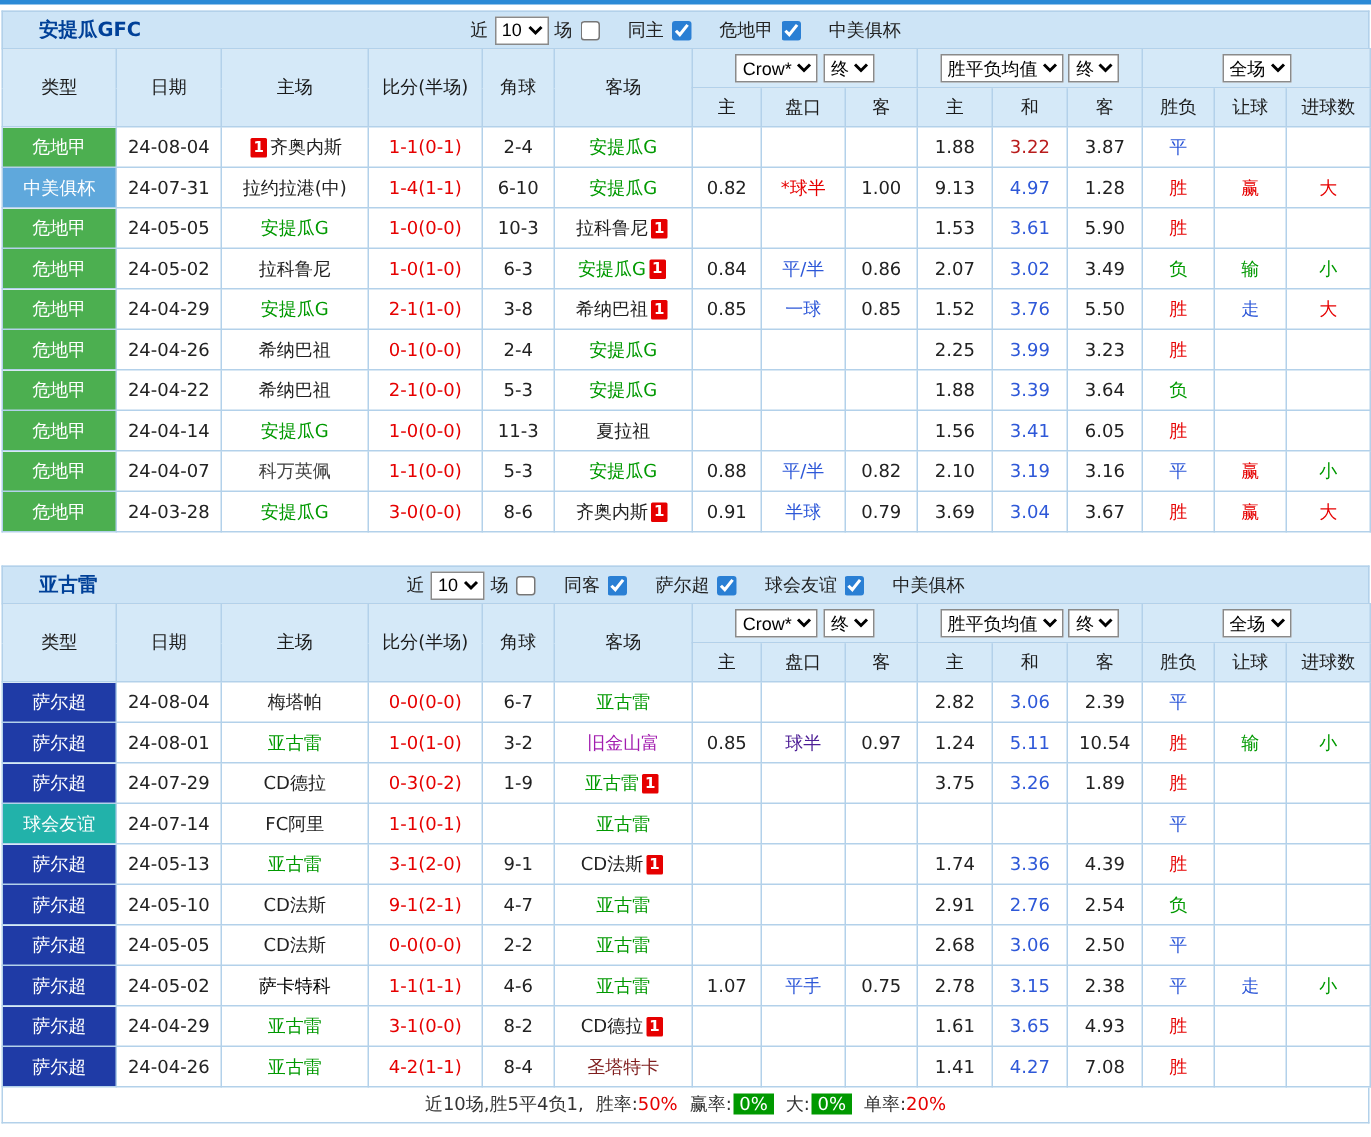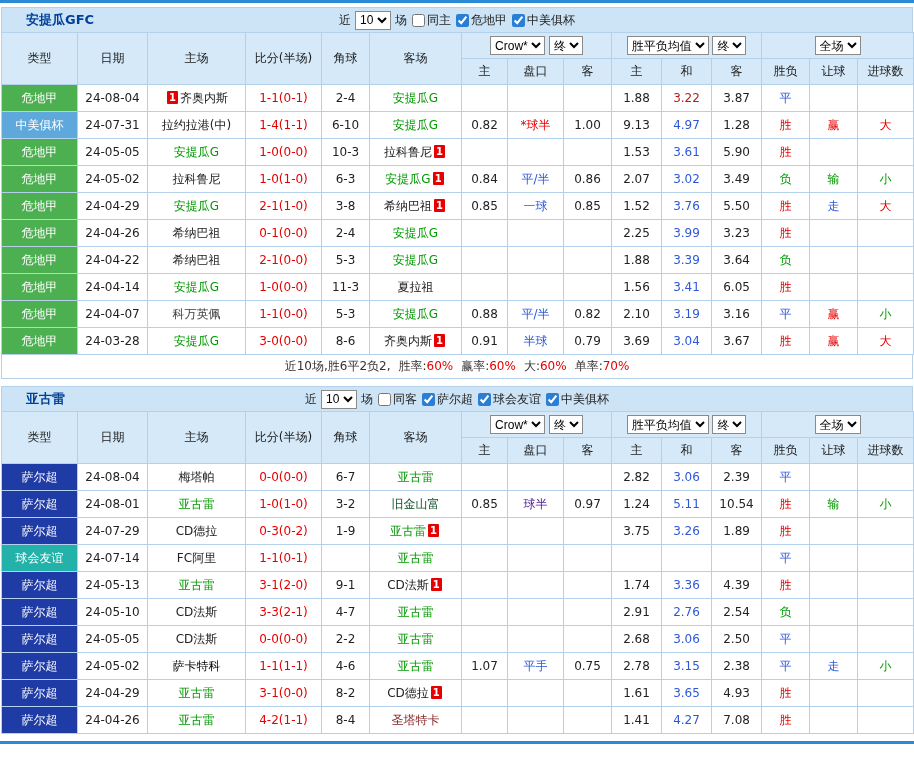--- a/index.html
+++ b/index.html
@@ -1,23 +1,23 @@
 <!DOCTYPE html>
 <html><head>
 <meta charset="utf-8">
 <style>
   *{box-sizing:border-box;margin:0;padding:0}
   html,body{background:#fff}
   body{width:914px;font-family:"DejaVu Sans","Liberation Sans",sans-serif;font-size:12px;color:#222}
   .page{width:914px;border-top:3px solid #2b8ad6;border-bottom:3px solid #2b8ad6;padding:4px 1px 0 1px}
-  .section{margin-bottom:7px}
+  .section{margin-bottom:22px}
   .team-bar{width:912px;height:25px;border:1px solid #b3d1ea;border-bottom:none;background:#cde4f6;position:relative;display:flex;align-items:center}
   .team-title{position:absolute;left:24px;font-weight:bold;font-size:13px;color:#004098}
   .controls{margin:0 auto;display:flex;align-items:center;gap:4px}
-  .controls label{display:flex;align-items:center;gap:1px}
+  .controls label{display:flex;align-items:center;gap:18px}
   select{font-size:12px;height:19px;border:1px solid #8a8a8a;background:#fff}
   input[type=checkbox]{width:13px;height:13px;accent-color:#2a7fd4;margin:0 1px}
   table{border-collapse:collapse;table-layout:fixed;width:912px}
   th,td{border:1px solid #b3d1ea;text-align:center;overflow:hidden;white-space:nowrap}
   thead th{background:#d5e9f8;font-weight:normal;height:26px;color:#1b1b1b}
   tbody td{height:27px;background:#fff}
   .c-type{color:#fff}
   .tm{cursor:pointer}
   .rc{display:inline-block;background:#e60000;color:#fff;font-size:10px;font-weight:bold;line-height:13px;width:11px;height:13px;margin:0 2px;border-radius:1px;vertical-align:1px}
   .summary{width:912px;height:24px;line-height:22px;border:1px solid #b3d1ea;border-top:none;text-align:center;color:#333}
@@ -268,21 +268,20 @@
             <td>0.79</td>
             <td>3.69</td>
             <td style="color:#2e58d8">3.04</td>
             <td>3.67</td>
             <td style="color:#e60000">胜</td>
             <td style="color:#e60000">赢</td>
             <td style="color:#e60000">大</td>
           </tr>
         </tbody>
     </table>
-    <div class="summary"><span>近10场,胜6平2负2,</span><span class="lbl">胜率:</span><span class="pct">60%</span><span class="lbl">赢率:</span><span class="pct">60%</span><span class="lbl">大:</span><span class="pct">60%</span><span class="lbl">单率:</span><span class="pct">70%</span></div>
   </div>
 
   <div class="section">
     <div class="team-bar">
       <span class="team-title">亚古雷</span>
       <span class="controls">
         <span>近</span>
         <select><option>10</option></select>
         <span>场</span>
         <label>
@@ -371,21 +370,21 @@
             <td style="color:#2e58d8">平</td>
             <td style="color:#222222"></td>
             <td style="color:#222222"></td>
           </tr>
           <tr>
             <td class="c-type" style="background:#1f3ba6">萨尔超</td>
             <td>24-08-01</td>
             <td><span class="tm" style="color:#009900">亚古雷</span></td>
             <td style="color:#e60000">1-0(1-0)</td>
             <td>3-2</td>
-            <td><span class="tm" style="color:#14532d">旧金山富</span></td>
+            <td><span class="tm" style="color:#a21caf">旧金山富</span></td>
             <td>0.85</td>
             <td style="color:#4c1d95">球半</td>
             <td>0.97</td>
             <td>1.24</td>
             <td style="color:#2e58d8">5.11</td>
             <td>10.54</td>
             <td style="color:#e60000">胜</td>
             <td style="color:#009900">输</td>
             <td style="color:#009900">小</td>
           </tr>
@@ -437,21 +436,21 @@
             <td style="color:#2e58d8">3.36</td>
             <td>4.39</td>
             <td style="color:#e60000">胜</td>
             <td style="color:#222222"></td>
             <td style="color:#222222"></td>
           </tr>
           <tr>
             <td class="c-type" style="background:#1f3ba6">萨尔超</td>
             <td>24-05-10</td>
             <td><span class="tm" style="color:#222222">CD法斯</span></td>
-            <td style="color:#e60000">3-3(2-1)</td>
+            <td style="color:#e60000">9-1(2-1)</td>
             <td>4-7</td>
             <td><span class="tm" style="color:#009900">亚古雷</span></td>
             <td></td>
             <td style="color:#222222"></td>
             <td></td>
             <td>2.91</td>
             <td style="color:#2e58d8">2.76</td>
             <td>2.54</td>
             <td style="color:#009900">负</td>
             <td style="color:#222222"></td>
@@ -520,15 +519,16 @@
             <td></td>
             <td>1.41</td>
             <td style="color:#2e58d8">4.27</td>
             <td>7.08</td>
             <td style="color:#e60000">胜</td>
             <td style="color:#222222"></td>
             <td style="color:#222222"></td>
           </tr>
         </tbody>
     </table>
+    <div class="summary"><span>近10场,胜5平4负1,</span><span class="lbl">胜率:</span><span class="pct">50%</span><span class="lbl">赢率:</span><span class="pct-badge">0%</span><span class="lbl">大:</span><span class="pct-badge">0%</span><span class="lbl">单率:</span><span class="pct">20%</span></div>
   </div>
 
 </div>
 
 </body></html>

